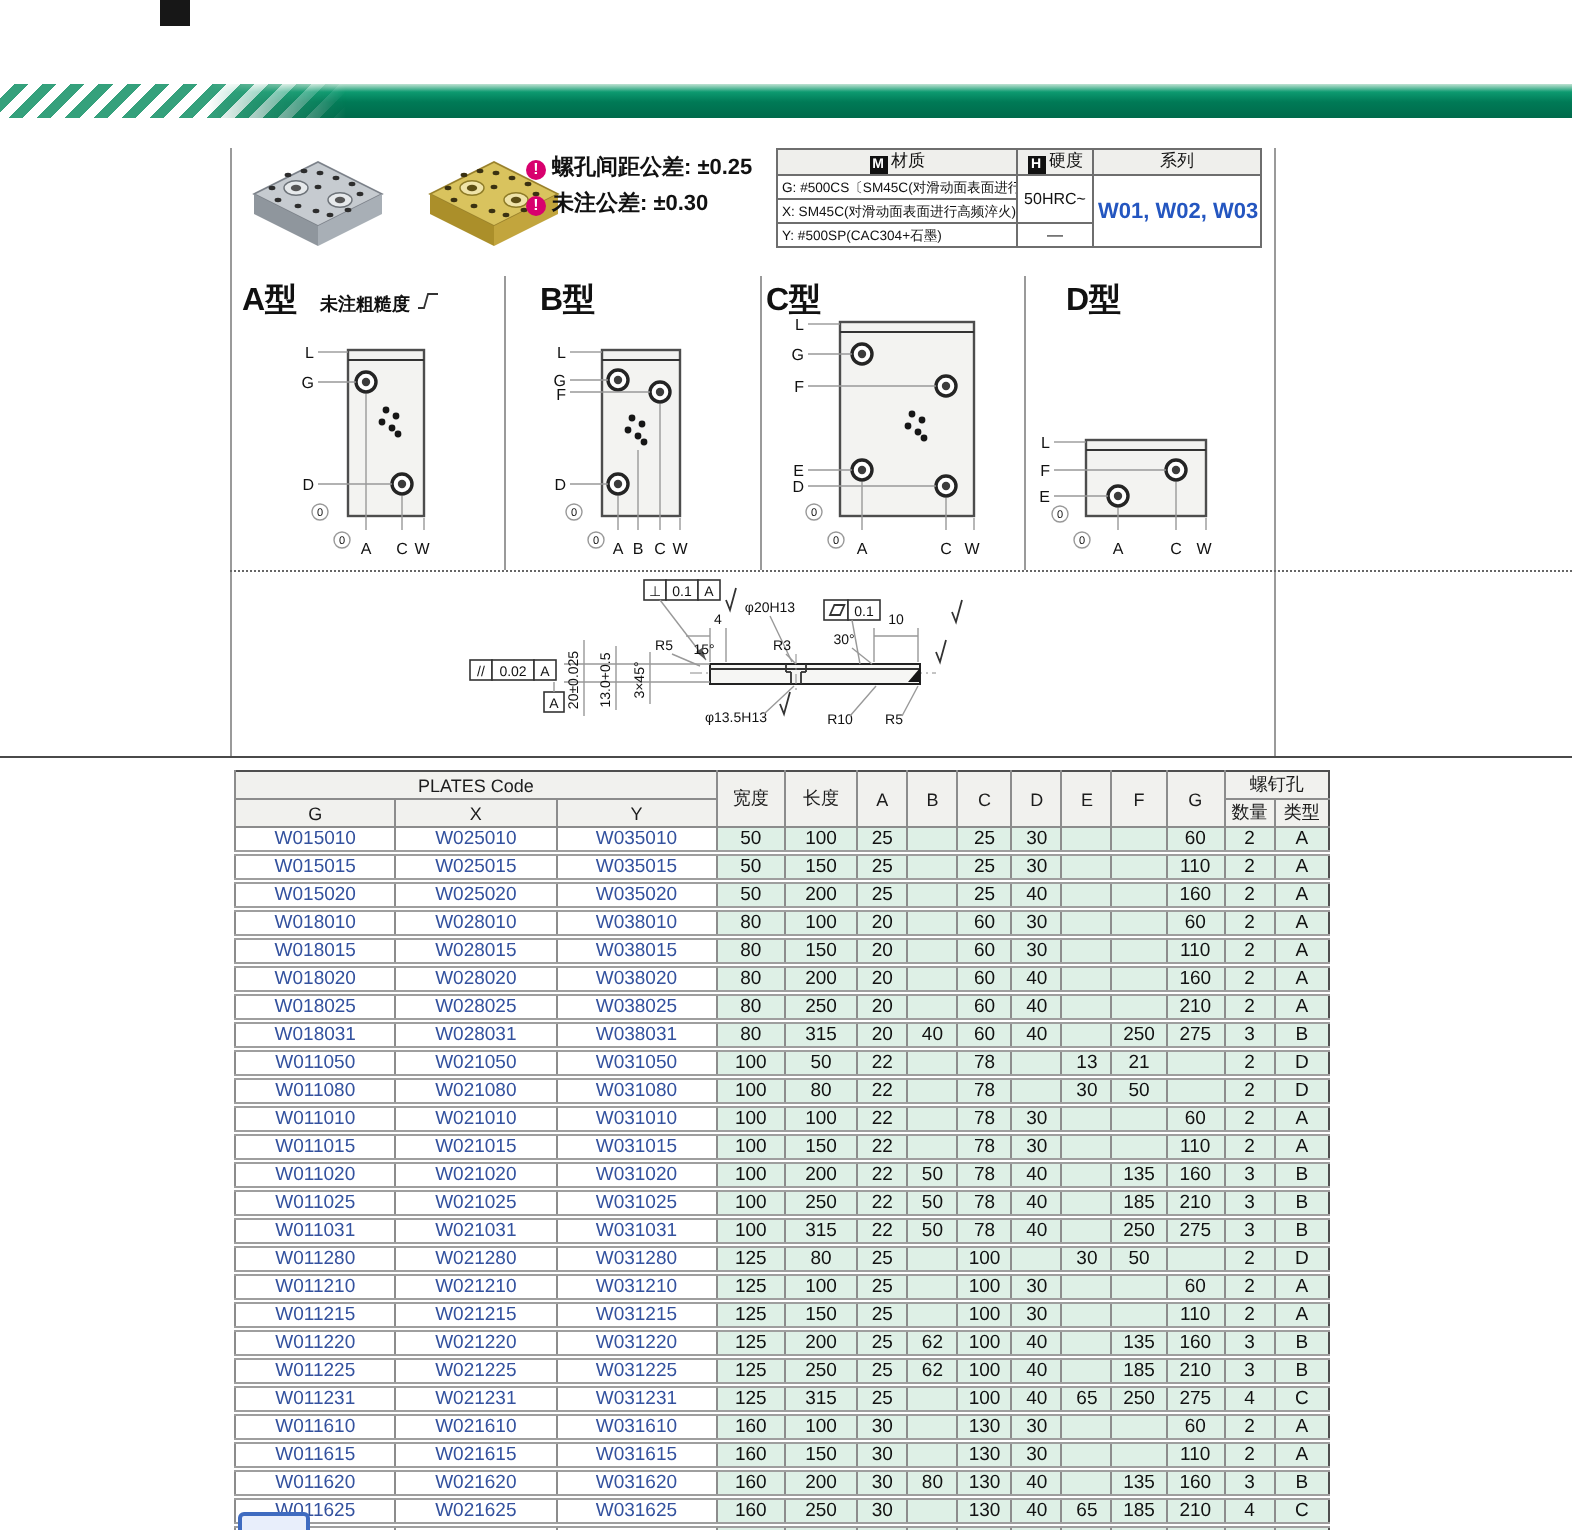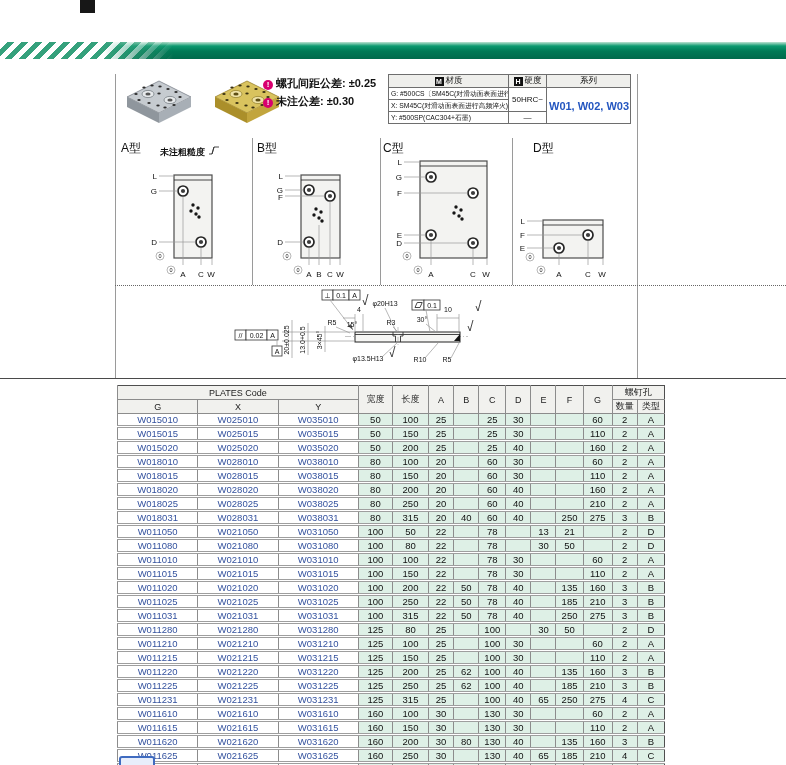--- a/index.html
+++ b/index.html
@@ -32,21 +32,21 @@
   table.spec{border-collapse:collapse;table-layout:fixed;width:242px}
   .spec th,.spec td{border:1px solid #6e6e6e;overflow:hidden;white-space:nowrap}
   .spec th{background:#efefec;font-size:8.5px;font-weight:normal;height:13px;text-align:center}
   .spec td{height:12px;font-size:6.8px;padding:0 2px}
   .spec td.hard{text-align:center;font-size:8px}
   .spec td.series{color:#2456c0;font-size:11px;font-weight:bold;text-align:right}
   .mh-ico{display:inline-block;width:9px;height:9px;background:#111;color:#fff;font-size:7px;font-weight:bold;
     line-height:9px;text-align:center;margin-right:2px;vertical-align:-1px}
 
   
-  .panel-label{font-size:12px;font-weight:normal}
+  .panel-label{font-size:16px;font-weight:bold}
   .rough-note{font-size:9px;font-weight:bold}
   svg text{font-size:8px;fill:#111;font-family:"Liberation Sans","DejaVu Sans",sans-serif}
   .plate{fill:#f3f3f1;stroke:#4d4d4d;stroke-width:1.2}
   .sl{stroke:#333;stroke-width:0.9;fill:none}
   .ld{stroke:#999;stroke-width:0.7;fill:none}
   .cl{stroke:#8a8a8a;stroke-width:0.5;fill:none}
   .hole-o{fill:#fff;stroke:#242424;stroke-width:1.7}
   .hole-i{fill:#3c3c3c}
   .dot{fill:#161616}
   .fcf{fill:#fff;stroke:#333;stroke-width:0.8}
@@ -164,21 +164,21 @@
       <td class="hard">—</td>
     </tr>
   </tbody>
     </table>
 
   <div class="abs vline" style="left:252px;top:138px;height:147px"></div>
   <div class="abs vline" style="left:380px;top:138px;height:147px"></div>
   <div class="abs vline" style="left:512px;top:138px;height:147px"></div>
 
   <div class="abs panel-label" style="left:121px;top:140px">A型</div>
-  <div class="abs panel-label" style="left:257px;top:140px">B型</div>
+  <div class="abs panel-label" style="left:270px;top:140px">B型</div>
   <div class="abs panel-label" style="left:383px;top:140px">C型</div>
   <div class="abs panel-label" style="left:533px;top:140px">D型</div>
 
   <div class="abs rough-note" style="left:160px;top:145px">
     <span>未注粗糙度</span>
     <svg width="12" height="11" viewBox="0 0 12 11" style="vertical-align:-1px">
       <path class="sl" d="M1,9 l3,0 l2,-7 l5,0 M4,9 l2,-7"></path>
     </svg>
   </div>
 

